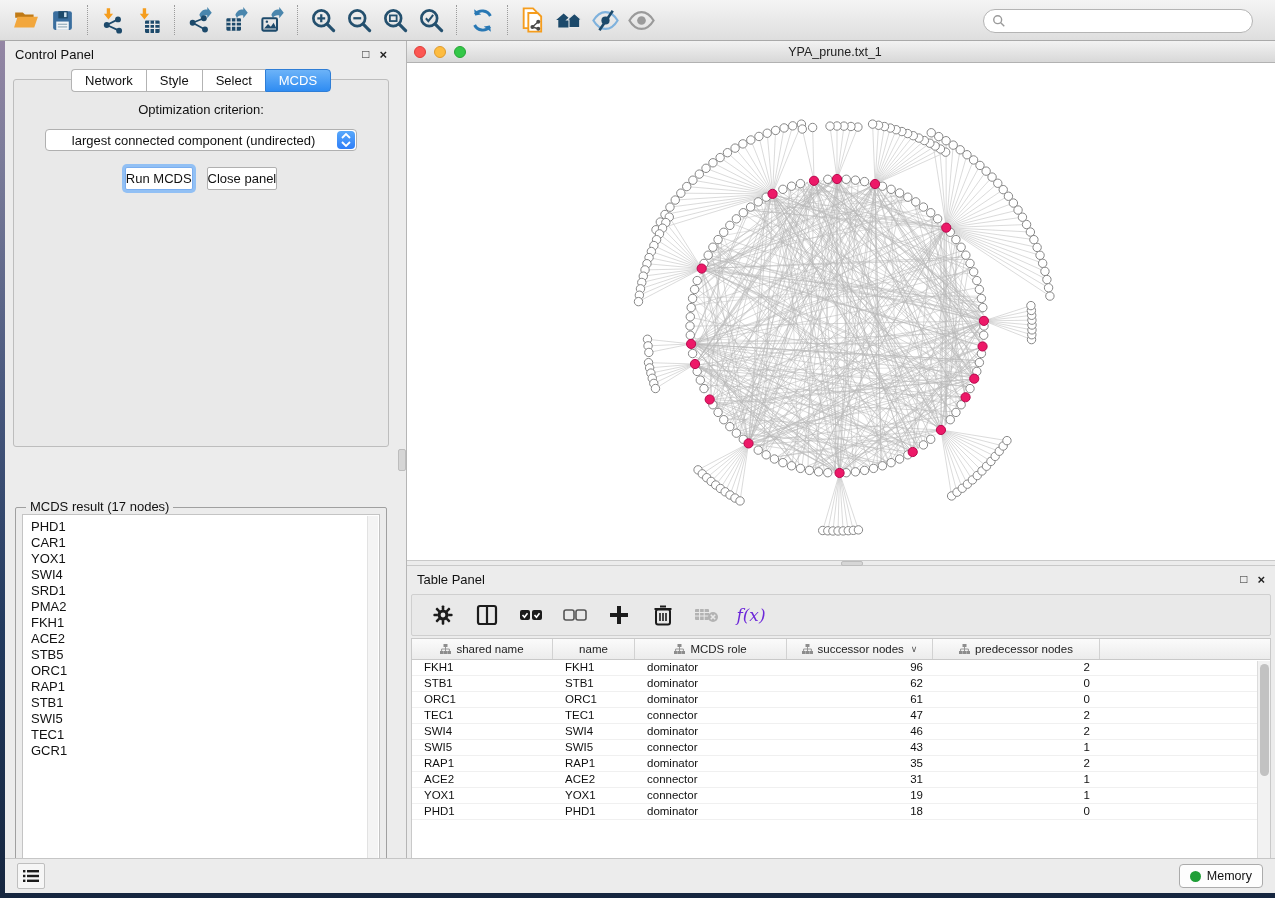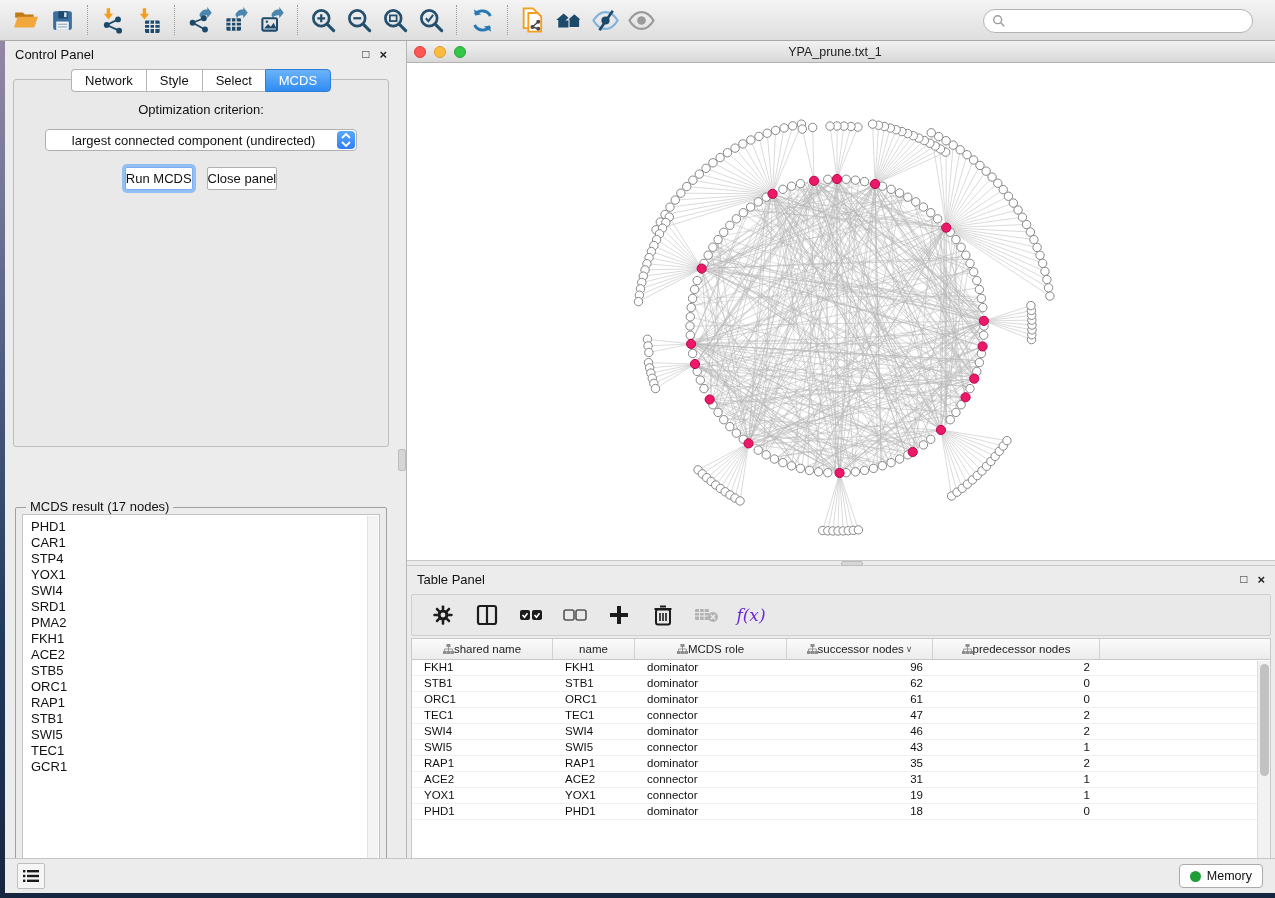--- a/index.html
+++ b/index.html
@@ -96,21 +96,21 @@
   
   .table-panel { flex:1; background:#ececec; position:relative; display:flex; flex-direction:column; }
   .tp-toolbar {
     margin:2px 4px 0 4px; height:42px; background:#e9e9e9; border:1px solid #cfcfcf; border-radius:2px;
     display:flex; align-items:center; gap:14px; padding-left:16px;
   }
   .tp-btn { display:flex; align-items:center; justify-content:center; width:30px; height:30px; }
   .fx { font-family:"DejaVu Serif", serif; font-style:italic; font-size:17px; color:#6d28d9; }
   .tbl-wrap { margin:2px 4px 0 4px; flex:1; background:#fff; border:1px solid #c9c9c9; position:relative; overflow:hidden; }
   .tbl-header { display:flex; height:21px; background:linear-gradient(180deg,#fbfbfb,#ececec); border-bottom:1px solid #c9c9c9; }
-  .th { display:flex; align-items:center; justify-content:center; font-size:11.5px; color:#222;
+  .th { display:flex; align-items:center; justify-content:center; gap:5px; font-size:11.5px; color:#222;
         border-right:1px solid #d2d2d2; position:relative;text-align:center; }
   .tbl-row { display:flex; height:16px; border-bottom:1px solid #f0f0f0; background:#fff; }
   .td { font-size:11.5px; color:#111; padding:1px 8px 0 12px; white-space:nowrap; overflow:hidden; }
   .td.num { text-align:right; padding-right:10px; }
   .tbl-scroll { position:absolute; top:22px; bottom:0; right:0; width:13px; background:#f2f2f2; border-left:1px solid #dcdcdc; }
   .tbl-thumb { position:absolute; top:3px; left:1.5px; width:9px; height:112px; background:#c2c2c2; border-radius:5px; }
   .tp-tabs { height:26px; display:flex; justify-content:center; align-items:center; }
   .tp-tab { padding:3px 13px; font-size:12.5px; background:#fff; border:1px solid #b5b5b5; border-right:none; color:#111; }
   .tp-tab:first-child { border-radius:4px 0 0 4px; }
   .tp-tab:last-child { border-right:1px solid #b5b5b5; border-radius:0 4px 4px 0; }
@@ -304,21 +304,20 @@
         <button class="push-btn focused">Run MCDS</button>
         <button class="push-btn">Close panel</button>
       </div>
     </div>
     <div class="groupbox">
       <span class="groupbox-legend">MCDS result (17 nodes)</span>
       <div class="mcds-list" id="mcds-list">
         <div class="mcds-scroll"></div>
       <div class="mcds-item">PHD1</div>
           <div class="mcds-item">CAR1</div>
-          <div class="mcds-item">STP4</div>
           <div class="mcds-item">YOX1</div>
           <div class="mcds-item">SWI4</div>
           <div class="mcds-item">SRD1</div>
           <div class="mcds-item">PMA2</div>
           <div class="mcds-item">FKH1</div>
           <div class="mcds-item">ACE2</div>
           <div class="mcds-item">STB5</div>
           <div class="mcds-item">ORC1</div>
           <div class="mcds-item">RAP1</div>
           <div class="mcds-item">STB1</div>

